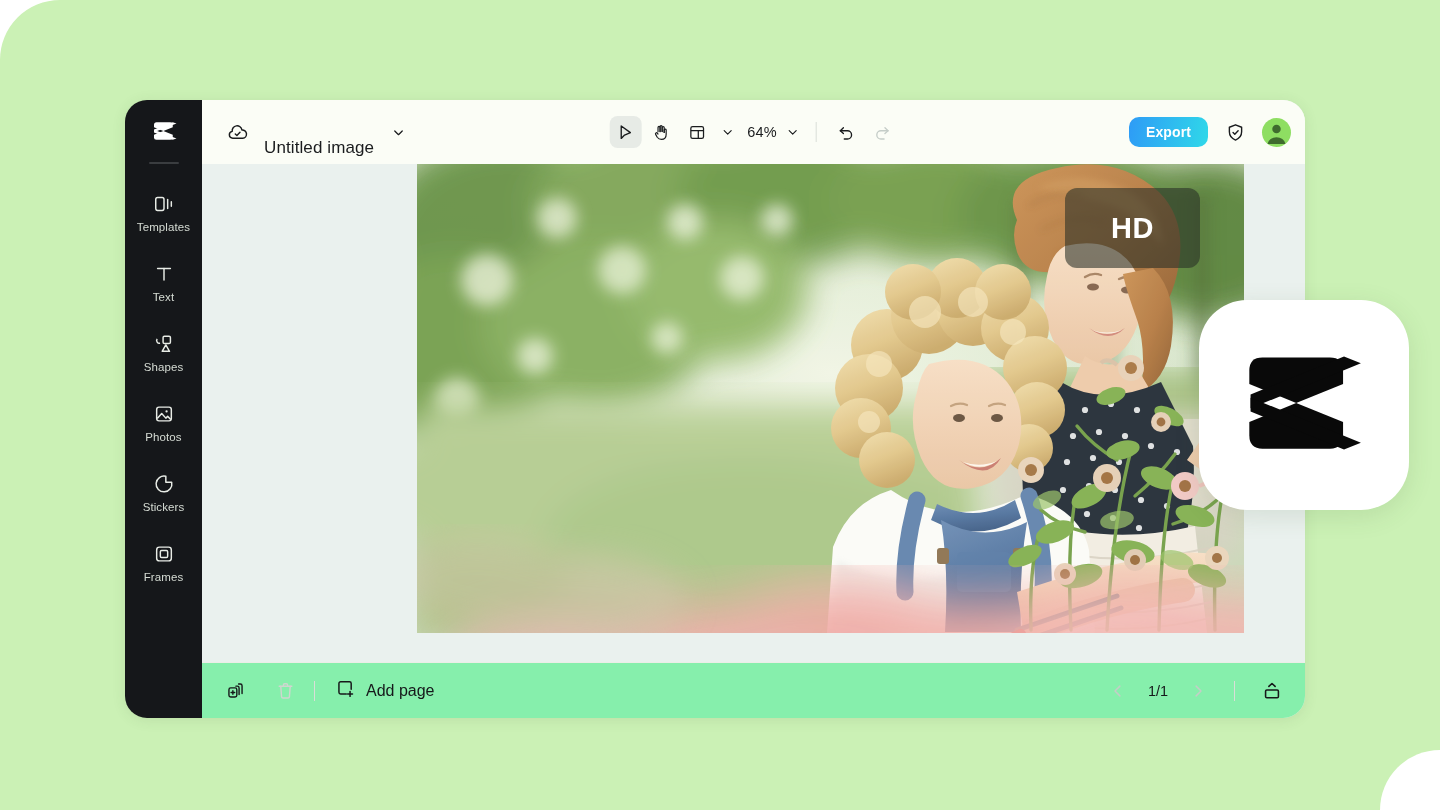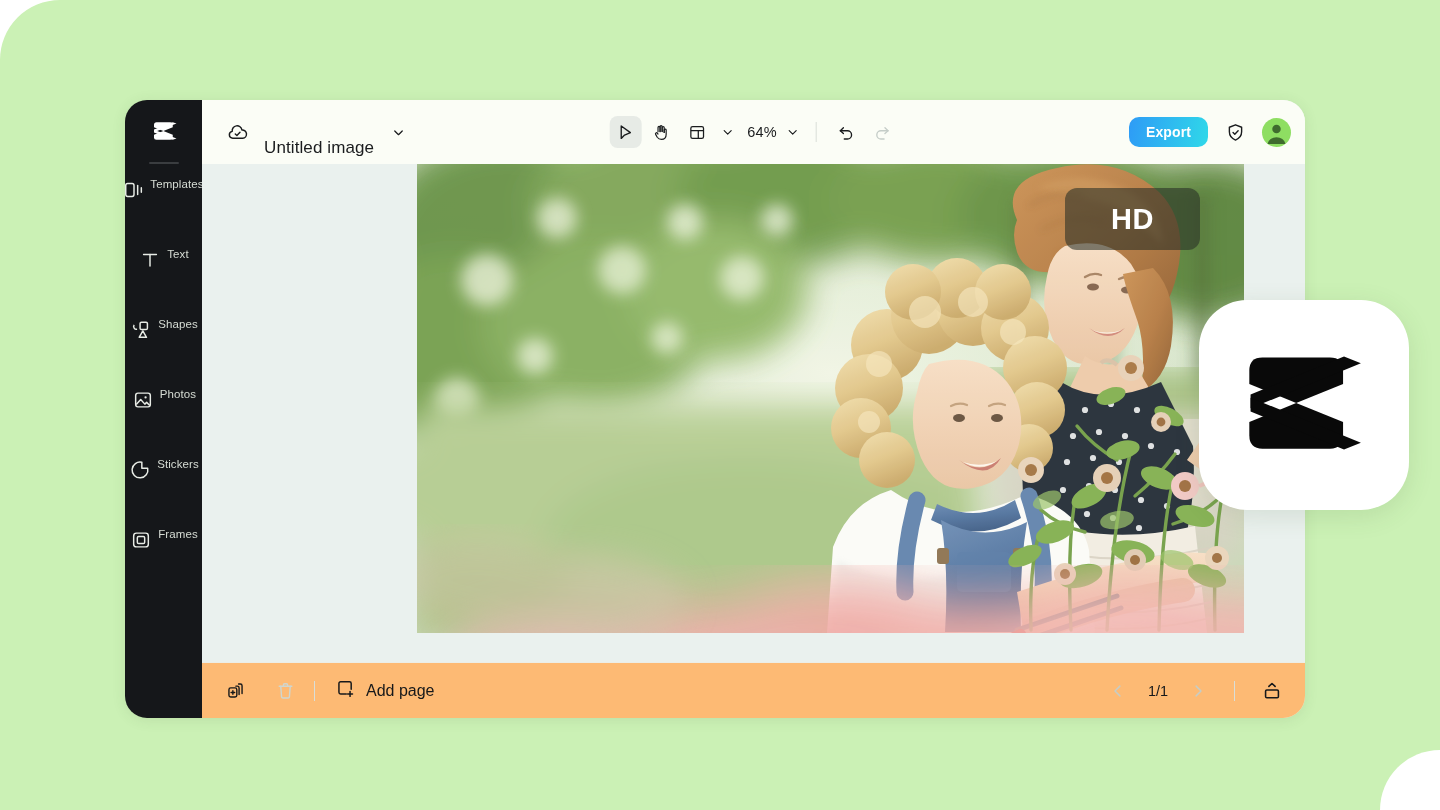--- a/index.html
+++ b/index.html
@@ -27,22 +27,22 @@
     background:#15171a;
     display:flex; flex-direction:column;
     align-items:center;
     padding-top:14px;
     flex:0 0 77px;
   }
   .rail-logo { width:34px; height:34px; display:flex; align-items:center; justify-content:center; }
   .rail-div { width:30px; height:1.5px; background:#3a3d40; margin:14px 0 14px; border-radius:2px; }
   .rail-item {
     width:77px; height:70px;
-    display:flex; flex-direction:row;
-    align-items:flex-start; justify-content:center;
+    display:flex; flex-direction:column;
+    align-items:center; justify-content:center;
     gap:5px; cursor:pointer;
   }
   .rail-item .ricon { width:24px; height:24px; display:flex; align-items:center; justify-content:center; }
   .rail-item .rlabel { font-size:11.5px; color:#d6dcd4; letter-spacing:.1px; }
 
   
   #main {
     flex:1; height:100%;
     display:flex; flex-direction:column;
     background:#eaf1ee;
@@ -102,32 +102,32 @@
     left:215px; top:-4px;
     width:827px; height:473px;
     overflow:hidden;
     background:#cfe0c6;
   }
   #photo { position:absolute; inset:0; }
 
   #hd-badge {
     position:absolute;
     right:44px; top:28px;
-    width:135px; height:62px;
+    width:135px; height:80px;
     border-radius:12px;
     background:rgba(40,46,38,.58);
     display:flex; align-items:center; justify-content:center;
     color:#fff; font-size:29px; font-weight:bold;
     letter-spacing:.5px;
   }
 
   
   #bottombar {
     height:56px; flex:0 0 56px;
-    background:#fdba74;
+    background:#86efac;
     display:flex; align-items:center;
     padding:0 18px 0 18px;
     border-top:1px solid #eceee7;
   }
   .bb-btn { width:30px; height:30px; display:flex; align-items:center; justify-content:center; cursor:pointer; }
   .bb-div { width:1px; height:20px; background:#d9ded8; margin:0 14px; }
   #add-page {
     display:flex; align-items:center; gap:10px;
     cursor:pointer; padding:4px 6px; border-radius:7px;
   }

